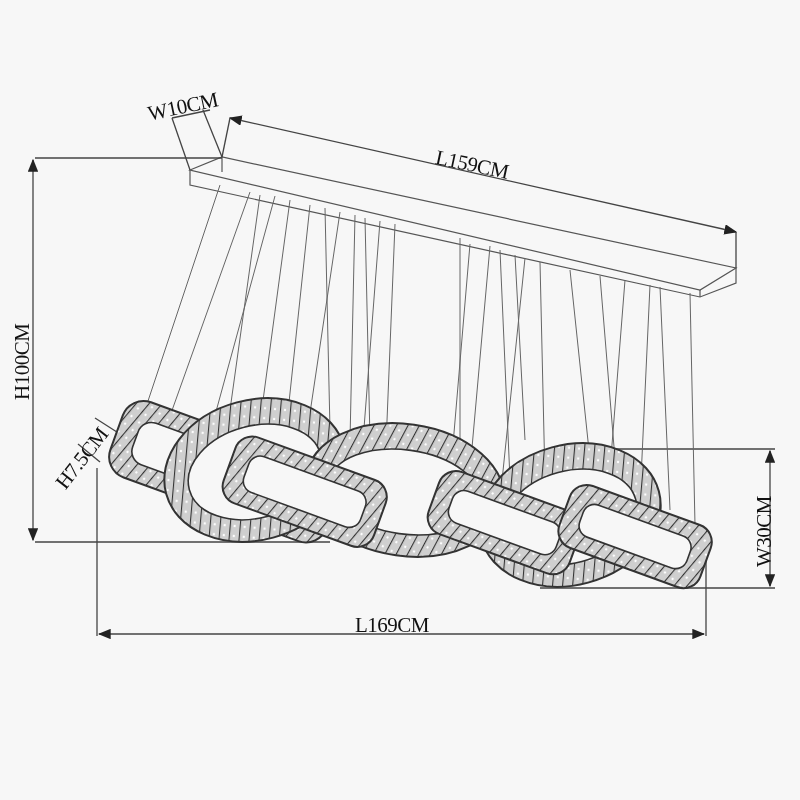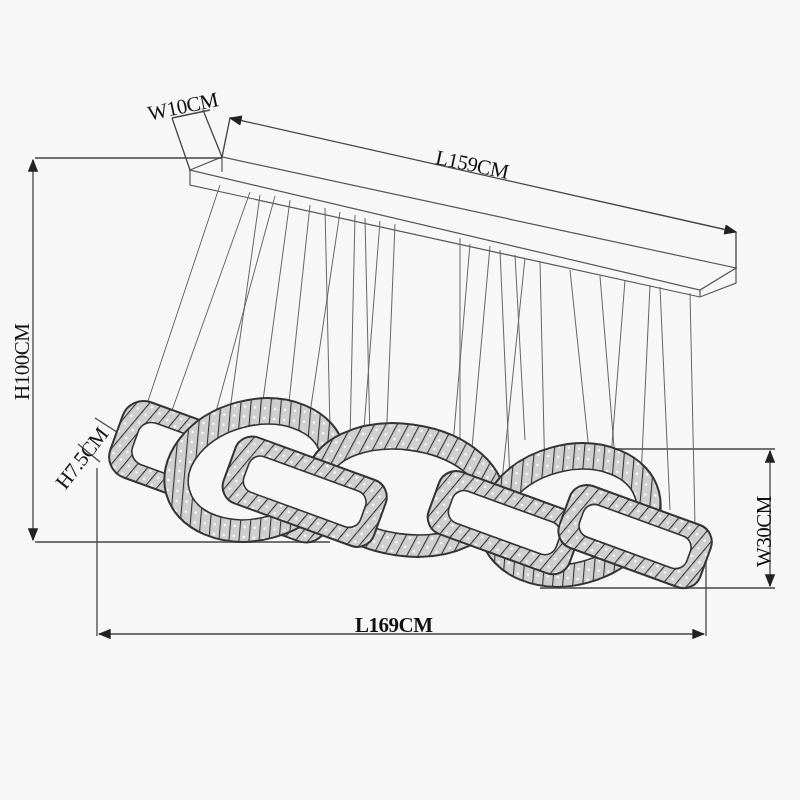--- a/index.html
+++ b/index.html
@@ -143,14 +143,14 @@
   <div class="dim-label" style="left:146px; top:104px; transform:rotate(-12deg);">W10CM</div>
 
   <div class="dim-label" style="left:438px; top:147px; transform:rotate(12deg);">L159CM</div>
 
   <div class="dim-label" style="left:12px; top:400px; transform:rotate(-90deg);">H100CM</div>
 
   <div class="dim-label" style="left:52px; top:480px; transform:rotate(-52deg);">H7.5CM</div>
 
   <div class="dim-label" style="left:754px; top:567px; transform:rotate(-90deg);">W30CM</div>
 
-  <div class="dim-label" style="left:355px; top:615px;font-weight:bold;">L169CM</div>
+  <div class="dim-label" style="left:355px; top:615px;">L169CM</div>
 </div>
 
 </body></html>

